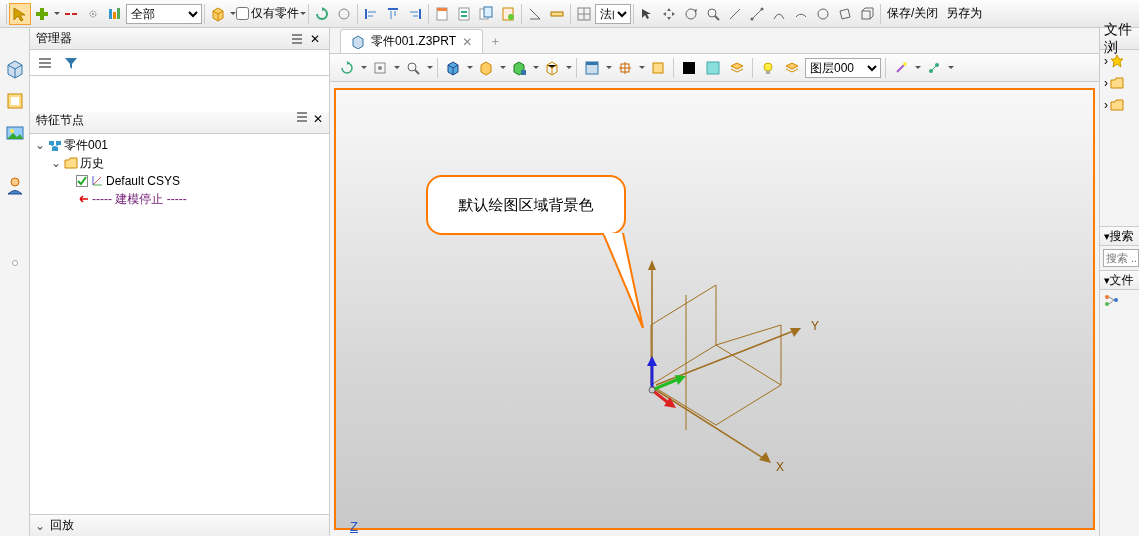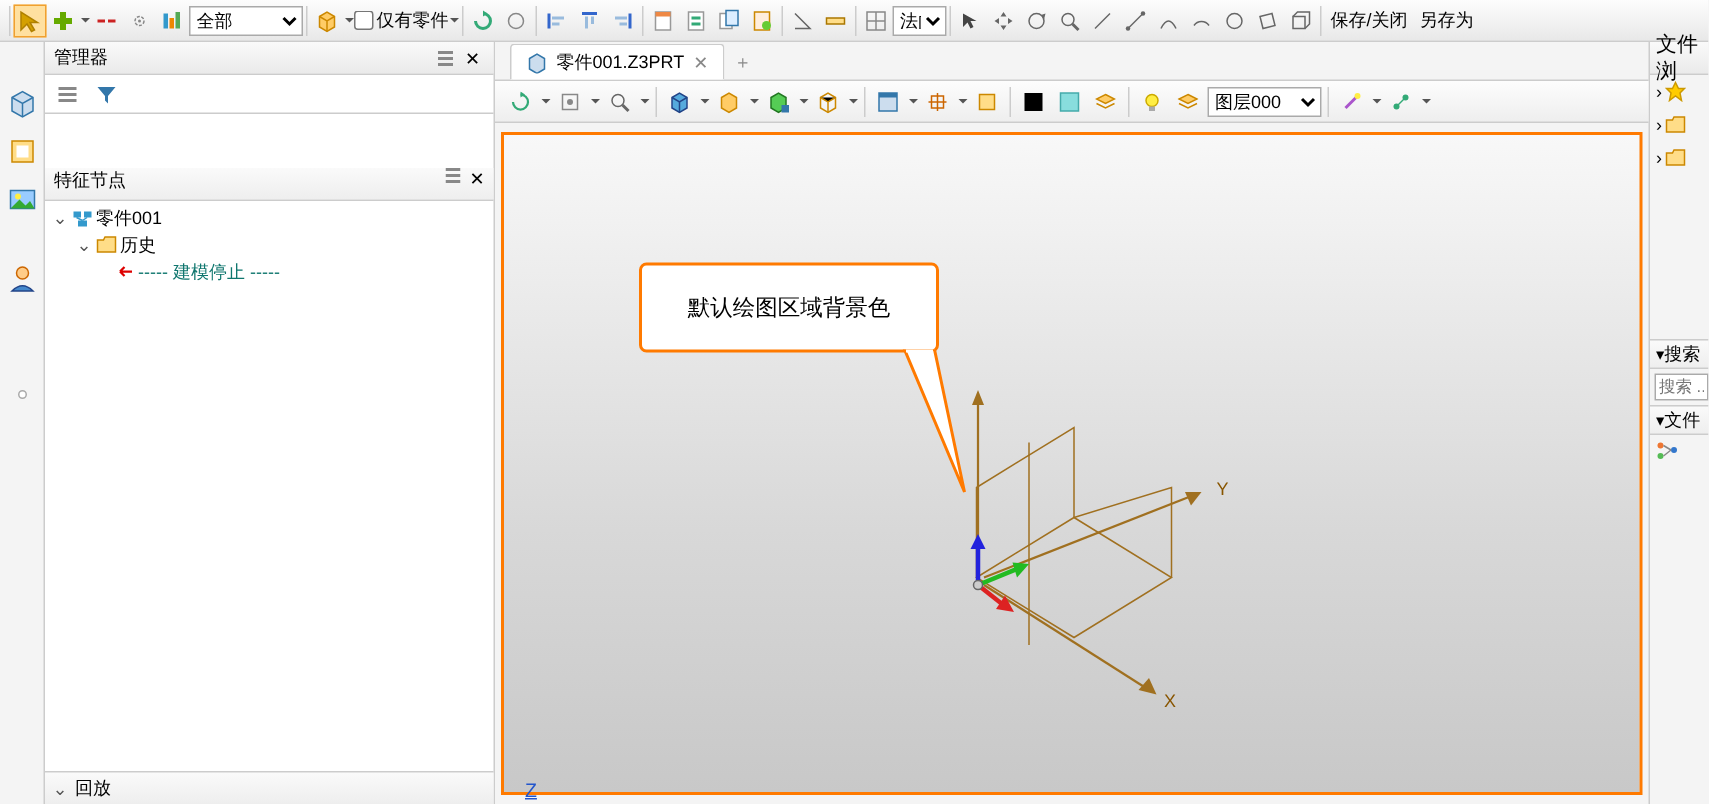--- a/index.html
+++ b/index.html
@@ -13,30 +13,30 @@
 select { height:20px; border:1px solid #aaa; background:#fff; font-size:12px; }
 .main { display:flex; height:calc(100% - 28px); }
 .left-strip { width:30px; background:#f4f4f4; border-right:1px solid #ccc; display:flex; flex-direction:column; align-items:center; padding-top:30px; gap:10px; }
 .manager { width:300px; background:#fff; border-right:1px solid #ccc; display:flex; flex-direction:column; }
 .panel-head { height:22px; background:linear-gradient(#fafafa,#eaeaea); border-bottom:1px solid #ccc; display:flex; align-items:center; padding:0 6px; justify-content:space-between; }
 .tree-toolbar { height:26px; border-bottom:1px solid #ccc; display:flex; align-items:center; padding:0 4px; gap:4px; }
 .feature-head { height:22px; background:linear-gradient(#fafafa,#eee); border-bottom:1px solid #ccc; padding:0 6px; display:flex; align-items:flex-start; justify-content:space-between;margin-top:36px;}
 .tree { flex:1; overflow:auto; padding:2px 0; }
 .tree-row { display:flex; align-items:center; height:18px; padding-left:4px; gap:2px; }
 .twisty { width:12px; text-align:center; color:#555; cursor:pointer; }
-.red { color:#0f766e; }
+.red { color:#701a75; }
 .playback { height:22px; border-top:1px solid #ccc; background:linear-gradient(#fafafa,#eee); display:flex; align-items:center; padding:0 4px; gap:4px;}
 .center { flex:1; display:flex; flex-direction:column; position:relative; }
 .tabs { height:26px; display:flex; align-items:flex-end; padding-left:10px; gap:0; border-bottom:1px solid #ccc; }
 .tab { height:24px; background:#fff; border:1px solid #ccc; border-bottom:none; padding:0 10px; display:flex; align-items:center; gap:6px; border-radius:3px 3px 0 0;}
 .tab-add { width:24px; height:24px; display:flex; align-items:center; justify-content:center; color:#888; cursor:pointer;}
 .view-toolbar { height:28px; display:flex; align-items:center; padding:0 6px; gap:2px; background:linear-gradient(#fdfdfd,#eee); border-bottom:1px solid #ccc;}
 .viewport-wrap { flex:1; padding:6px 0 6px 0; display:flex; }
 .viewport { flex:1; border:2px solid #ff7a00; background:linear-gradient(#f8f8f8,#d8d8d8 60%,#c8c8c8); position:relative; margin:0 4px; }
-.callout { position:absolute; left:90px; top:85px; width:200px; height:60px; border:2px solid #ff7a00; border-radius:5px; background:#fff; display:flex; align-items:center; justify-content:center; font-size:14px; }
+.callout { position:absolute; left:90px; top:85px; width:200px; height:60px; border:2px solid #ff7a00; border-radius:16px; background:#fff; display:flex; align-items:center; justify-content:center; font-size:14px; }
 .right { width:40px; border-left:1px solid #ccc; background:#f4f4f4; display:flex; flex-direction:column; }
 .right-head { height:22px; background:linear-gradient(#fafafa,#eaeaea); border-bottom:1px solid #ccc; padding:0 4px; display:flex; align-items:center;}
 .right-item { padding:4px; display:flex; align-items:center; gap:2px; }
 .collapse-header { height:20px; background:linear-gradient(#fafafa,#eee); border-top:1px solid #ccc; border-bottom:1px solid #ccc; padding:0 4px; font-size:11px; display:flex; align-items:center;}
 input.search { width:36px; border:1px solid #aaa; height:18px; font-size:11px; padding:0 2px;}
 svg { display:block; }
 .axis-label { position:absolute; font-size:12px; color:#885500; }
 </style>
 </head>
 <body>
@@ -318,20 +318,32 @@
           </svg>
         <span>零件001</span>
       </div>
       <div class="tree-row" style="padding-left:20px">
         <span class="twisty">⌄</span>
         <svg width="14" height="14">
             <path d="M1 4 L5 4 L6 2 L13 2 L13 12 L1 12 Z" fill="#fd8" stroke="#c80"></path>
           </svg>
         <span>历史</span>
       </div>
+      <div class="tree-row" style="padding-left:46px">
+        <svg width="12" height="12">
+            <rect x="0.5" y="0.5" width="11" height="11" fill="#fff" stroke="#888"></rect>
+            <path d="M2 6 L5 9 L10 2" stroke="#2a2" fill="none" stroke-width="2"></path>
+          </svg>
+        <svg width="14" height="14">
+            <line x1="3" y1="11" x2="11" y2="3" stroke="#c55"></line>
+            <line x1="3" y1="11" x2="12" y2="11" stroke="#5a5"></line>
+            <line x1="3" y1="11" x2="3" y2="2" stroke="#55c"></line>
+          </svg>
+        <span>Default CSYS</span>
+      </div>
       <div class="tree-row red" style="padding-left:46px">
         <svg width="14" height="14">
             <path d="M12 7 L4 7 M4 7 L7 4 M4 7 L7 10" stroke="#d00" fill="none" stroke-width="1.5"></path>
           </svg>
         <span>----- 建模停止 -----</span>
       </div>
     </div>
     <div class="playback">
       <span class="twisty">⌄</span>
       <span>回放</span>

